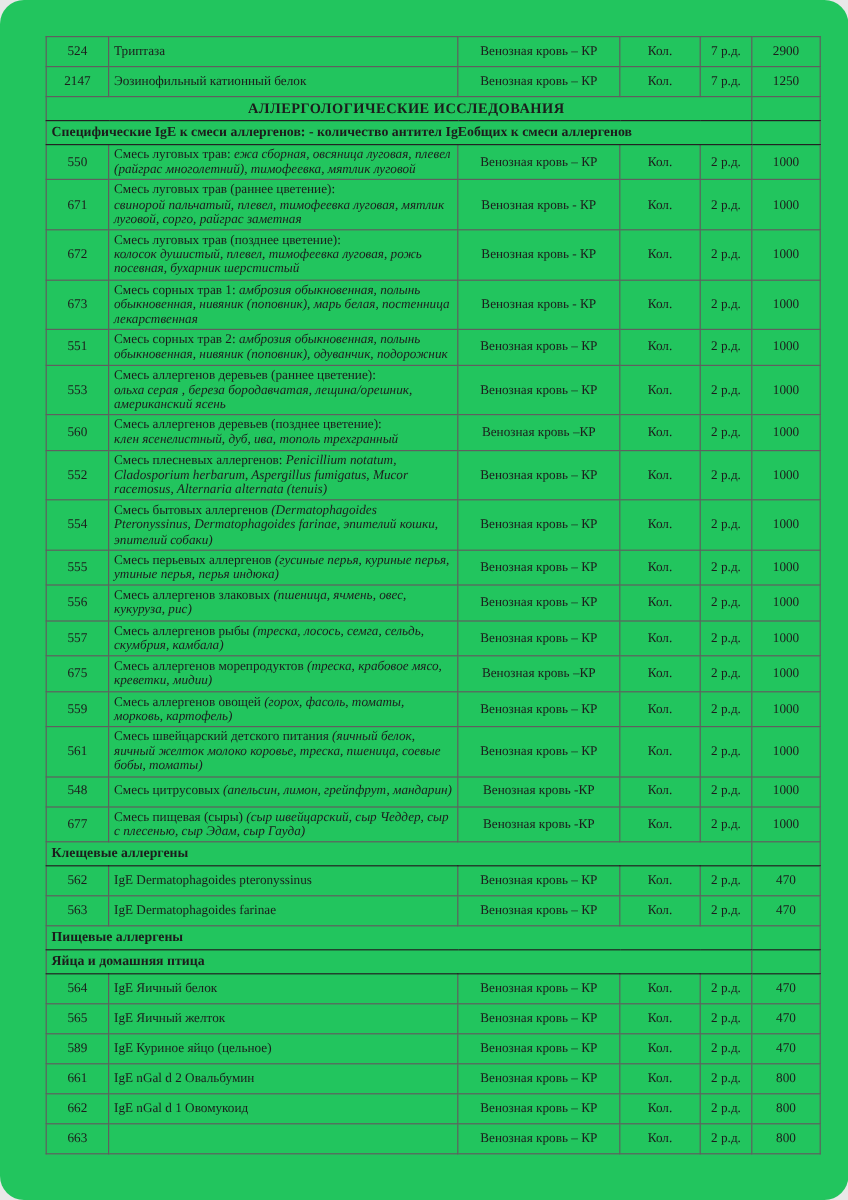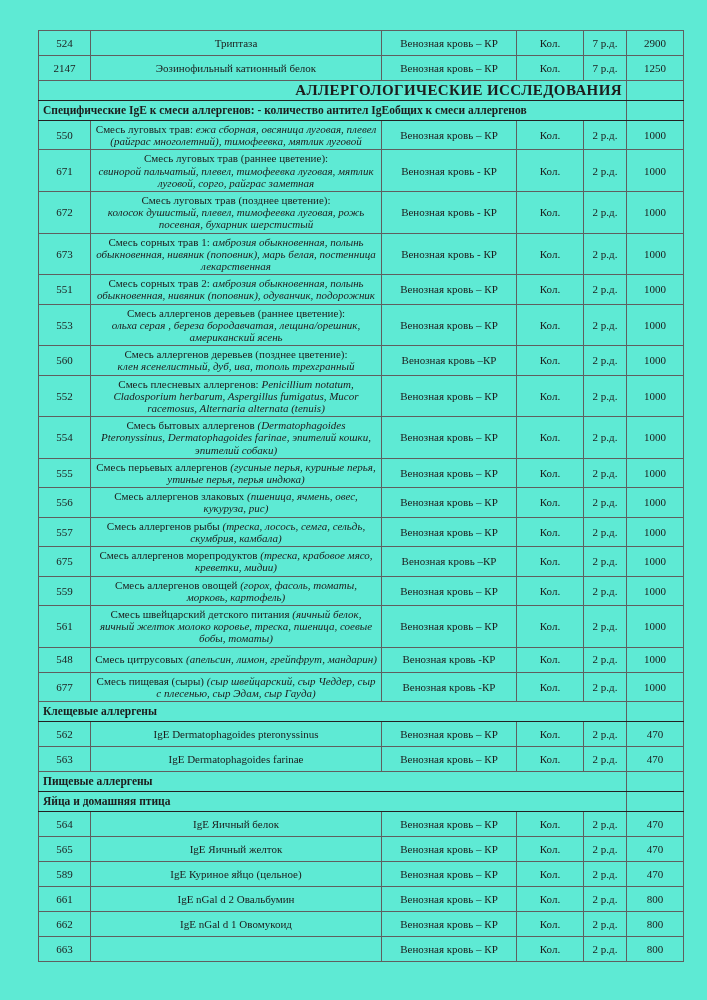--- a/index.html
+++ b/index.html
@@ -4,57 +4,58 @@
 <style>
   html, body {
     margin: 0;
     padding: 0;
     background: #e8e8e8;
   }
   .page {
     position: relative;
     width: 707px;
     height: 1000px;
-    background: #5eead4;
+    background: #22c55e;
     overflow: hidden;
     font-family: "Liberation Serif", "DejaVu Serif", serif;
     color: #1c1c1c;
+    border-radius: 20px;
   }
   table.price-table {
     position: absolute;
     left: 38px;
     top: 30px;
     width: 645px;
     border-collapse: collapse;
     table-layout: fixed;
     border: 1.4px solid #3a3a3a;
   }
   table.price-table td {
     border: 0.8px solid #5f5f5f;
     padding: 2px 4px;
     font-size: 11px;
     line-height: 12.2px;
     vertical-align: middle;
     overflow: hidden;
   }
   tr.test td { height: 20px; }
   td.c { text-align: center; }
-  td.name { padding-left: 6px; padding-right: 6px; text-align: center; }
+  td.name { padding-left: 6px; padding-right: 6px; }
   span.ital { font-style: italic; }
   tr.section td {
     border-top: 1.6px solid #222222;
     border-bottom: 1.6px solid #222222;
     font-weight: bold;
     font-size: 11.5px;
     height: 15px;
     padding-left: 4px;
   }
   tr.section.center td.lbl {
-    text-align: right;
-    font-size: 15px;
+    text-align: center;
+    font-size: 12px;
     letter-spacing: 0.4px;
     padding-left: 16px;
   }
   tr.section.left td.lbl { text-align: left; margin-left: 16px; }
 </style>
 </head>
 <body>
 
 <div class="page">
   <table class="price-table">

